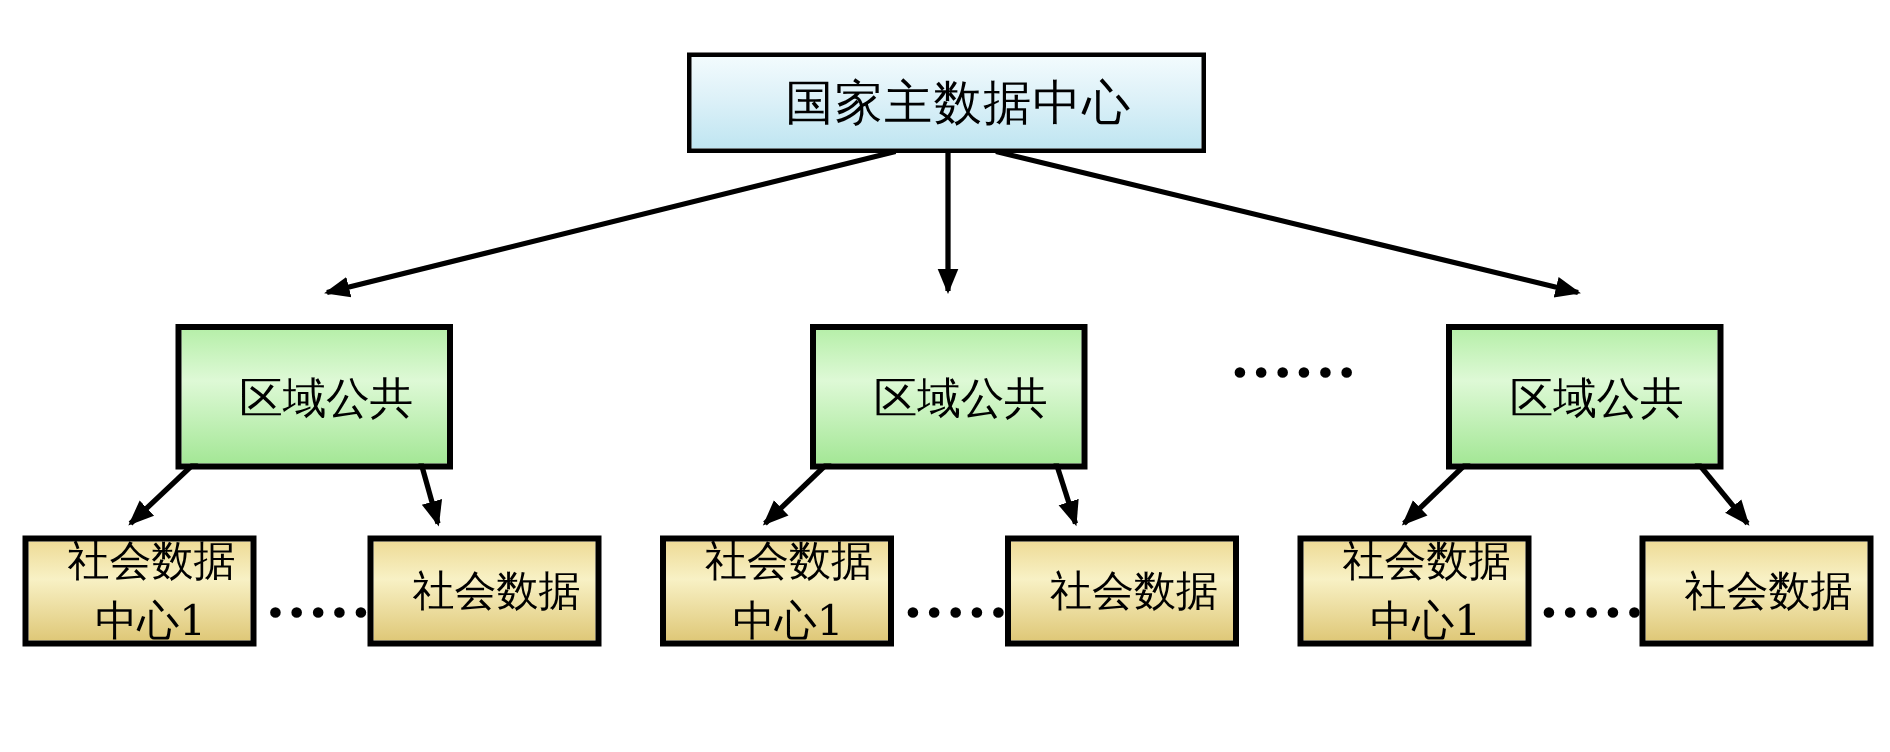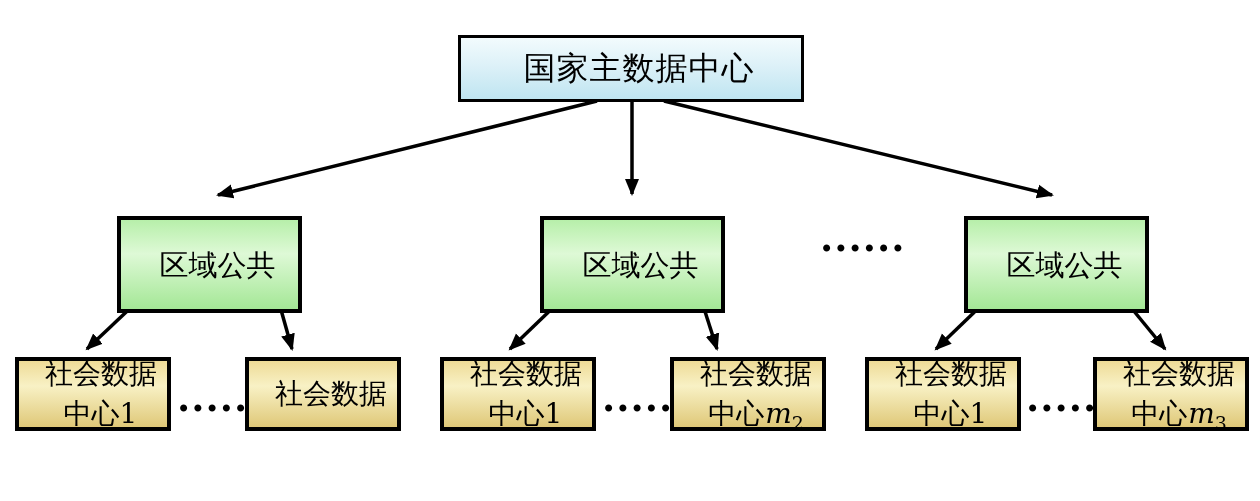--- a/index.html
+++ b/index.html
@@ -99,28 +99,26 @@
 
   <div class="box social s3">
     <div class="bl">社会数据</div>
     <div class="bl"><span>中心</span><span>1</span><span class="var"></span><sub></sub></div>
   </div>
 
   <div class="dots dots-b2">......</div>
 
   <div class="box social s4">
     <div class="bl">社会数据</div>
-    <div class="bl"><span>中心</span><span></span><span class="var">m</span><sub>2</sub></div>
   </div>
 
   <div class="box social s5">
     <div class="bl">社会数据</div>
     <div class="bl"><span>中心</span><span>1</span><span class="var"></span><sub></sub></div>
   </div>
 
   <div class="dots dots-b3">......</div>
 
   <div class="box social s6">
     <div class="bl">社会数据</div>
-    <div class="bl"><span>中心</span><span></span><span class="var">m</span><sub>3</sub></div>
   </div>
 
 </div>
 
 </body></html>

